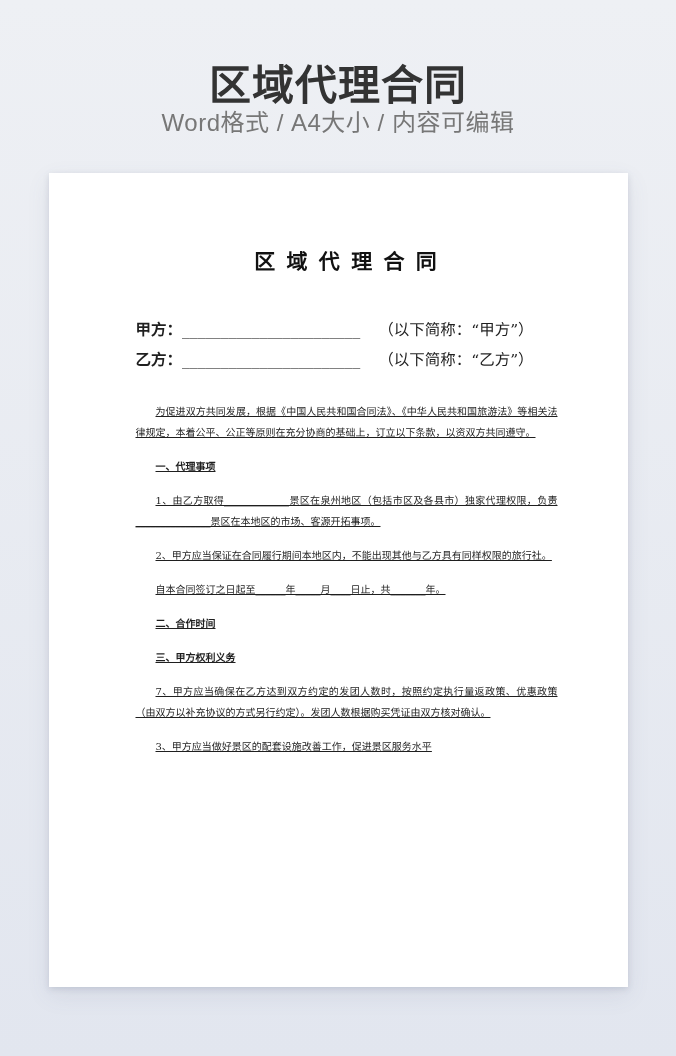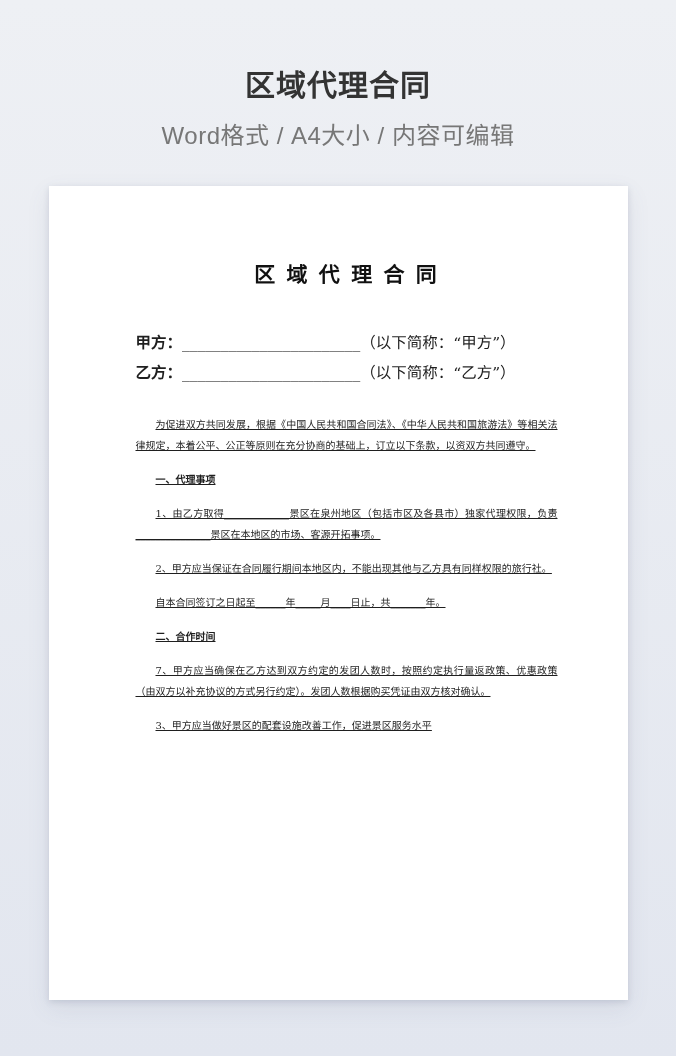--- a/index.html
+++ b/index.html
@@ -15,28 +15,27 @@
   body{
     font-family:"Liberation Sans","DejaVu Sans",sans-serif;
     background:linear-gradient(180deg,var(--c-bg-top) 0%,var(--c-bg-bottom) 100%);
     overflow:hidden;
   }
   .header{
     padding-top:62px;
     text-align:center;
   }
   .header h1{
-    font-size:30px;
+    font-size:42px;
     line-height:48px;
     font-weight:700;
     color:var(--c-title);
     letter-spacing:1px;
   }
   .header .subtitle{
-    margin-top:13px;
     font-size:24px;
     line-height:26px;
     color:var(--c-subtitle);
     letter-spacing:0.5px;
   }
   .paper{
     width:579px;
     height:814px;
     margin:37px auto 0;
     background:var(--c-paper);
@@ -54,21 +53,21 @@
     color:#111;
     margin-bottom:40px;
   }
   .party-row{
     font-size:15.5px;
     line-height:29px;
     white-space:nowrap;
   }
   .party-row .label{font-weight:700;}
   .party-row .blank{letter-spacing:0;text-align:right;}
-  .party-row .note{margin-left:0;}
+  .party-row .note{margin-left:18px;}
   .party-block{margin-bottom:26px;}
   .para{
     font-size:10px;
     line-height:21px;
     text-align:justify;
     text-indent:2em;
     margin-bottom:13px;
     text-decoration:underline;
   }
   .para.heading{
@@ -95,15 +94,16 @@
       <span class="label">乙方：</span><span class="blank">_______________________</span><span class="note">（以下简称：“乙方”）</span>
     </div>
   </div>
 
   <p class="para">为促进双方共同发展，根据《中国人民共和国合同法》、《中华人民共和国旅游法》等相关法律规定，本着公平、公正等原则在充分协商的基础上，订立以下条款，以资双方共同遵守。</p>
   <p class="para heading">一、代理事项</p>
   <p class="para">1、由乙方取得_____________景区在泉州地区（包括市区及各县市）独家代理权限，负责_______________景区在本地区的市场、客源开拓事项。</p>
   <p class="para">2、甲方应当保证在合同履行期间本地区内，不能出现其他与乙方具有同样权限的旅行社。</p>
   <p class="para">自本合同签订之日起至______年_____月____日止，共_______年。</p>
   <p class="para heading">二、合作时间</p>
+  <p class="para heading">三、甲方权利义务</p>
   <p class="para">7、甲方应当确保在乙方达到双方约定的发团人数时，按照约定执行量返政策、优惠政策（由双方以补充协议的方式另行约定）。发团人数根据购买凭证由双方核对确认。</p>
   <p class="para">3、甲方应当做好景区的配套设施改善工作，促进景区服务水平</p>
 </div>
 
 </body></html>

